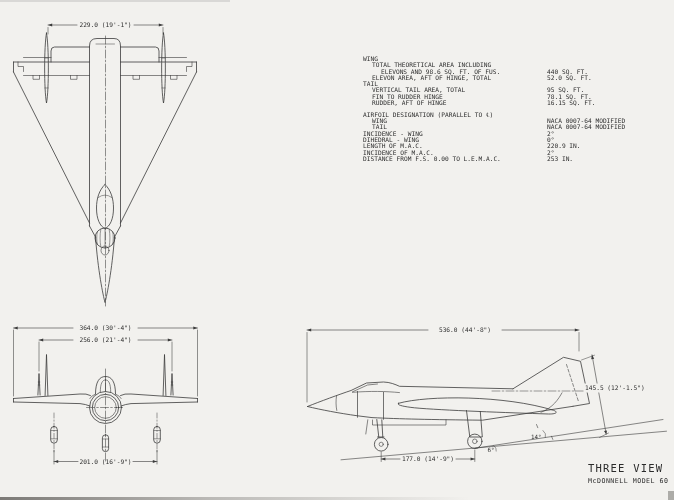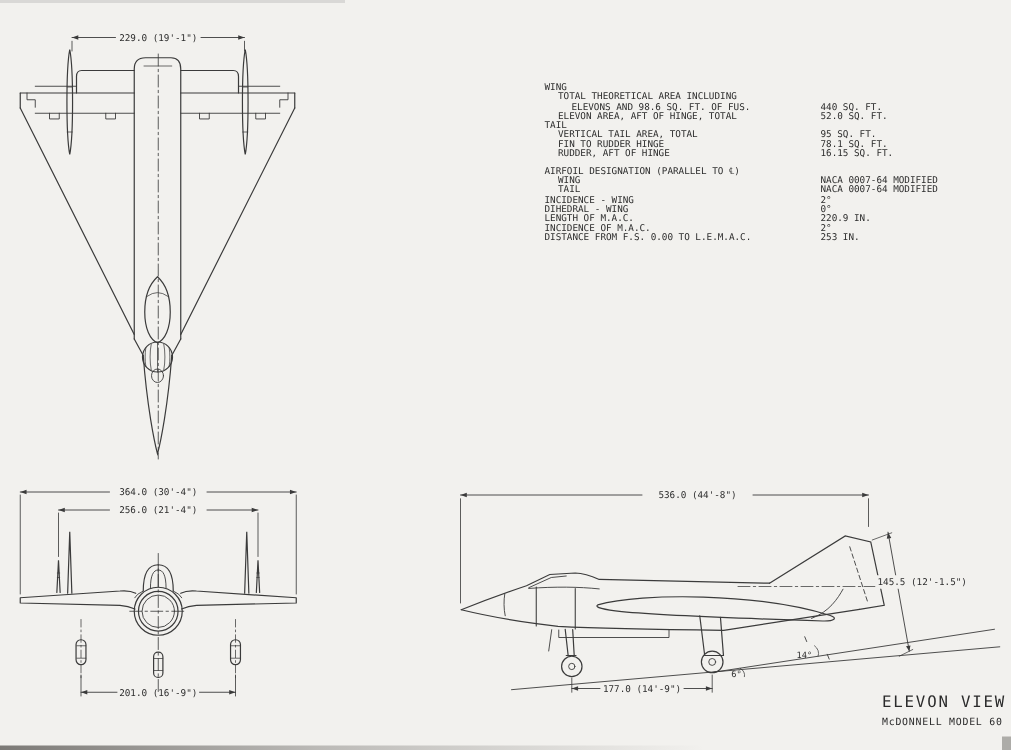--- a/index.html
+++ b/index.html
@@ -169,20 +169,20 @@
     <div class="row i1"><span>WING</span><span class="val">NACA 0007-64 MODIFIED</span></div>
     <div class="row i1"><span>TAIL</span><span class="val">NACA 0007-64 MODIFIED</span></div>
     <div class="row"><span>INCIDENCE - WING</span><span class="val">2°</span></div>
     <div class="row"><span>DIHEDRAL - WING</span><span class="val">0°</span></div>
     <div class="row"><span>LENGTH OF M.A.C.</span><span class="val">220.9 IN.</span></div>
     <div class="row"><span>INCIDENCE OF M.A.C.</span><span class="val">2°</span></div>
     <div class="row"><span>DISTANCE FROM F.S. 0.00 TO L.E.M.A.C.</span><span class="val">253 IN.</span></div>
   </div>
 
   <div class="titleblock">
-    <div class="tb-title">ELEVON VIEW</div>
+    <div class="tb-title">THREE VIEW</div>
     <div class="tb-sub">McDONNELL MODEL 60</div>
   </div>
 
   <div class="edge-top"></div>
   <div class="edge-bottom"></div>
   <div class="edge-nub"></div>
 </div>
 
 </body></html>

